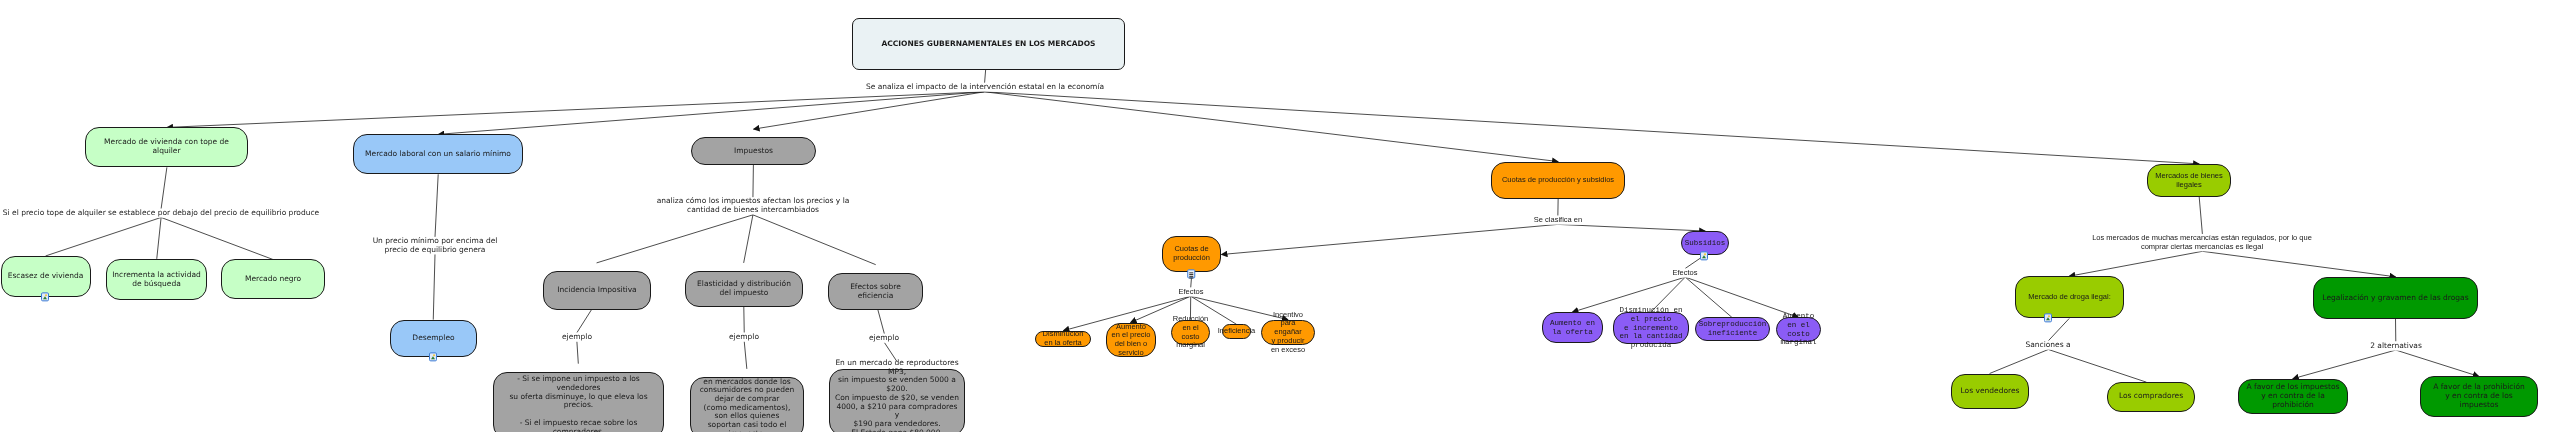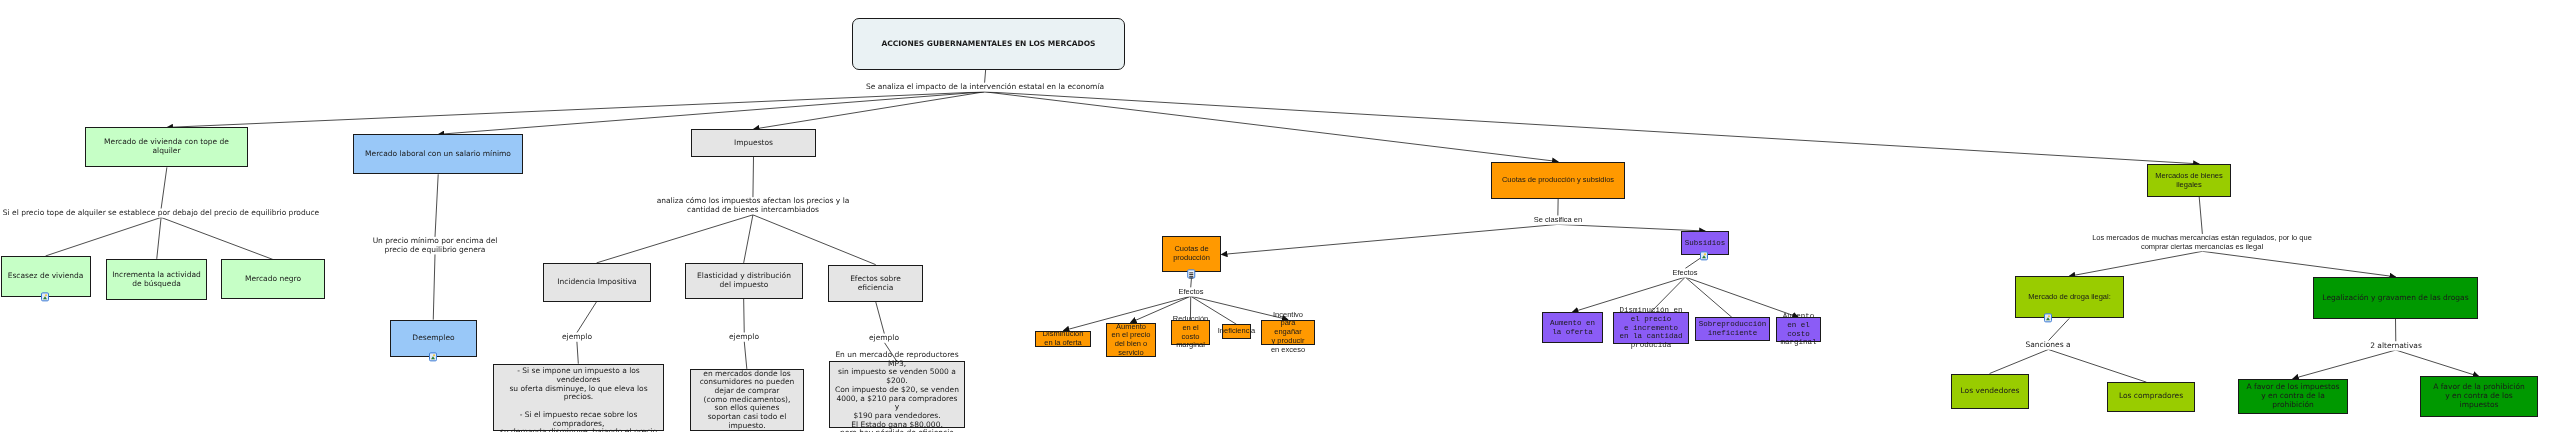--- a/index.html
+++ b/index.html
@@ -1,25 +1,25 @@
 <!DOCTYPE html>
 <html style="font-size:9.3px"><head>
 <meta charset="utf-8">
 <style>
   html, body { margin:0; padding:0; background:#ffffff; }
   body { width:2576px; height:432px; position:relative; overflow:hidden;
          font-family:"DejaVu Sans", "Liberation Sans", sans-serif; color:#1a1a1a; }
   #links { position:absolute; left:0; top:0; width:2576px; height:432px; pointer-events:none; }
-  .node { position:absolute; box-sizing:border-box; border:0.9px solid #1a1a1a; border-radius:0;
+  .node { position:absolute; box-sizing:border-box; border:0.9px solid #1a1a1a; border-radius:14px;
           display:flex; align-items:center; justify-content:center; text-align:center;
           font-size:7.5px; line-height:8.7px; white-space:pre-line; padding:2.3px 4.6px; }
   .node.title { background:#eaf2f4; font-weight:bold; font-size:7.5px; border-radius:7px; }
   .node.green-light { background:#c6ffc6; }
   .node.blue { background:#99c8f8; }
-  .node.cyan { background:#e5e5e5; }
+  .node.cyan { background:#a3a3a3;margin-top:8px; }
   .node.orange { background:#ff9900; font-family:"Liberation Sans", sans-serif; font-size:7.5px; }
   .node.orange-dark { background:#8b5cf6; font-family:Liberation Mono, monospace; font-size:7.5px; }
   .node.lime { background:#99cc00; font-family:"Liberation Sans", sans-serif; }
   .node.lime2 { background:#99cc00; }
   .node.green { background:#009900; }
   .node.sm { font-size:7.5px; }
   .label { position:absolute; transform:translate(-50%,-50%); background:#fff; text-align:center;
            font-size:7.5px; line-height:8.7px; white-space:pre-line; padding:0 1.2px; }
   .label.narrow { font-family:"Liberation Sans", sans-serif; }
   .img-icon { position:absolute; width:8px; height:9.3px; border:0.6px solid #3a7bd5; border-radius:1.7px;

